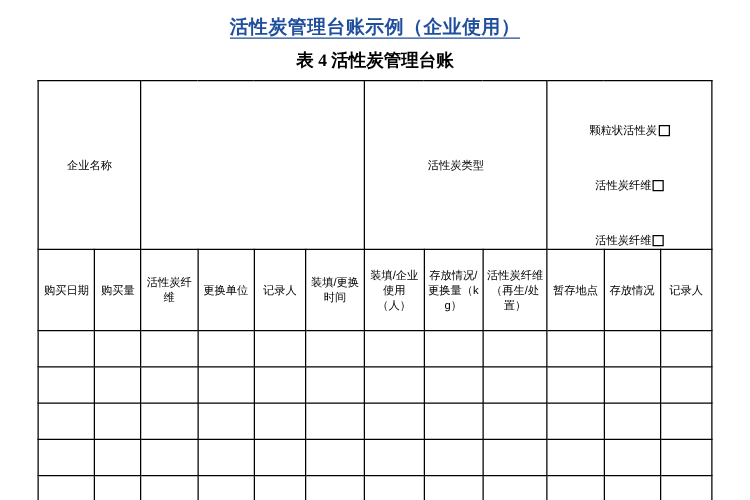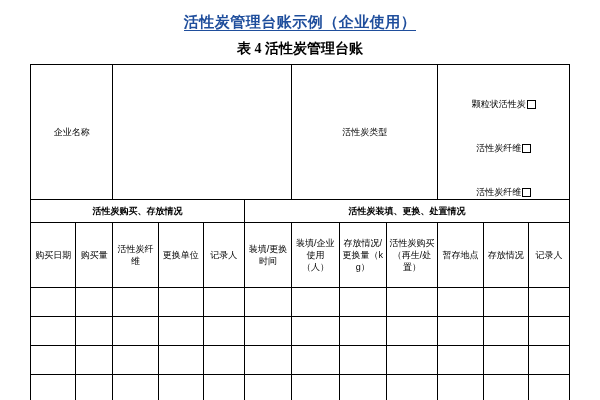--- a/index.html
+++ b/index.html
@@ -129,35 +129,31 @@
           </div>
           <div class="opt-line">
             <span>活性炭纤维</span><span class="box"></span>
           </div>
           <div class="opt-line">
             <span>活性炭纤维</span><span class="box"></span>
           </div>
         </td>
       </tr>
 
-      <tr>
-        <td class="section-head" colspan="5">活性炭购买、存放情况</td>
-        <td class="section-head" colspan="7">活性炭装填、更换、处置情况</td>
-      </tr>
 
       <tr>
         <td class="col-head">购买日期</td>
         <td class="col-head">购买量</td>
         <td class="col-head">活性炭纤维</td>
         <td class="col-head">更换单位</td>
         <td class="col-head">记录人</td>
         <td class="col-head">装填/更换时间</td>
         <td class="col-head">装填/企业使用（人）</td>
         <td class="col-head">存放情况/更换量（kg）</td>
-        <td class="col-head">活性炭购买（再生/处置）</td>
+        <td class="col-head">活性炭纤维（再生/处置）</td>
         <td class="col-head">暂存地点</td>
         <td class="col-head">存放情况</td>
         <td class="col-head">记录人</td>
       </tr>
 
       <tr>
         <td class="data-cell"></td>
         <td class="data-cell"></td>
         <td class="data-cell"></td>
         <td class="data-cell"></td>

